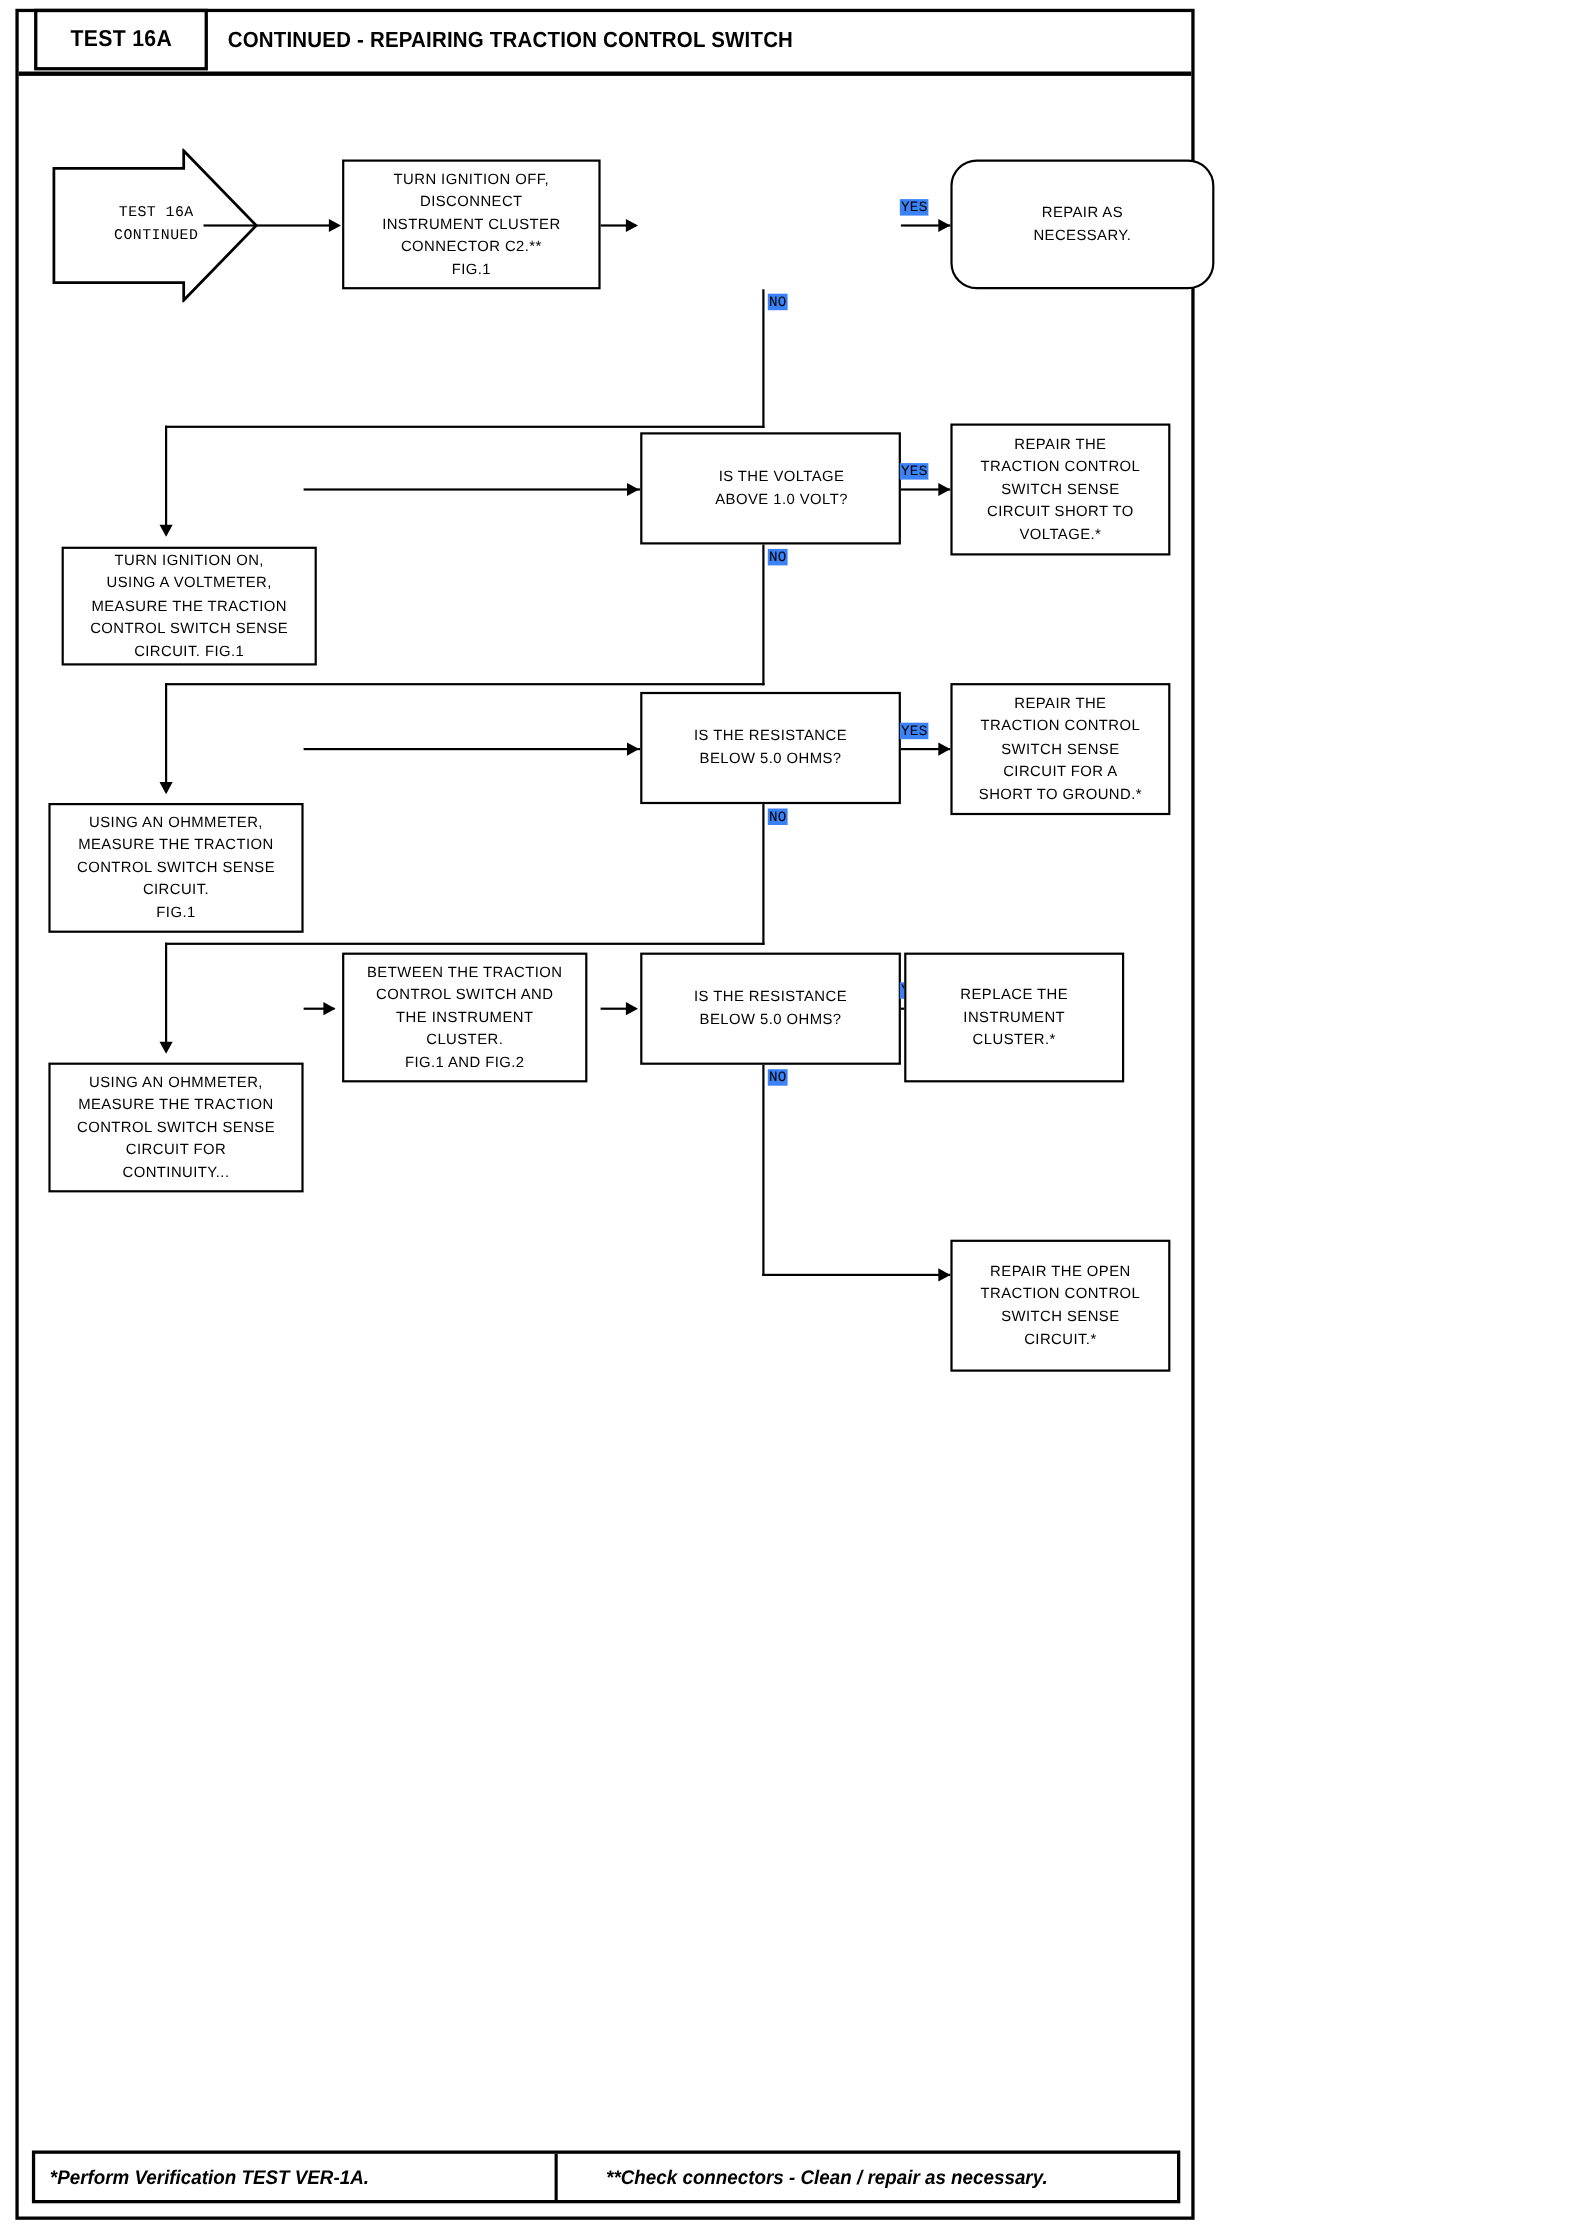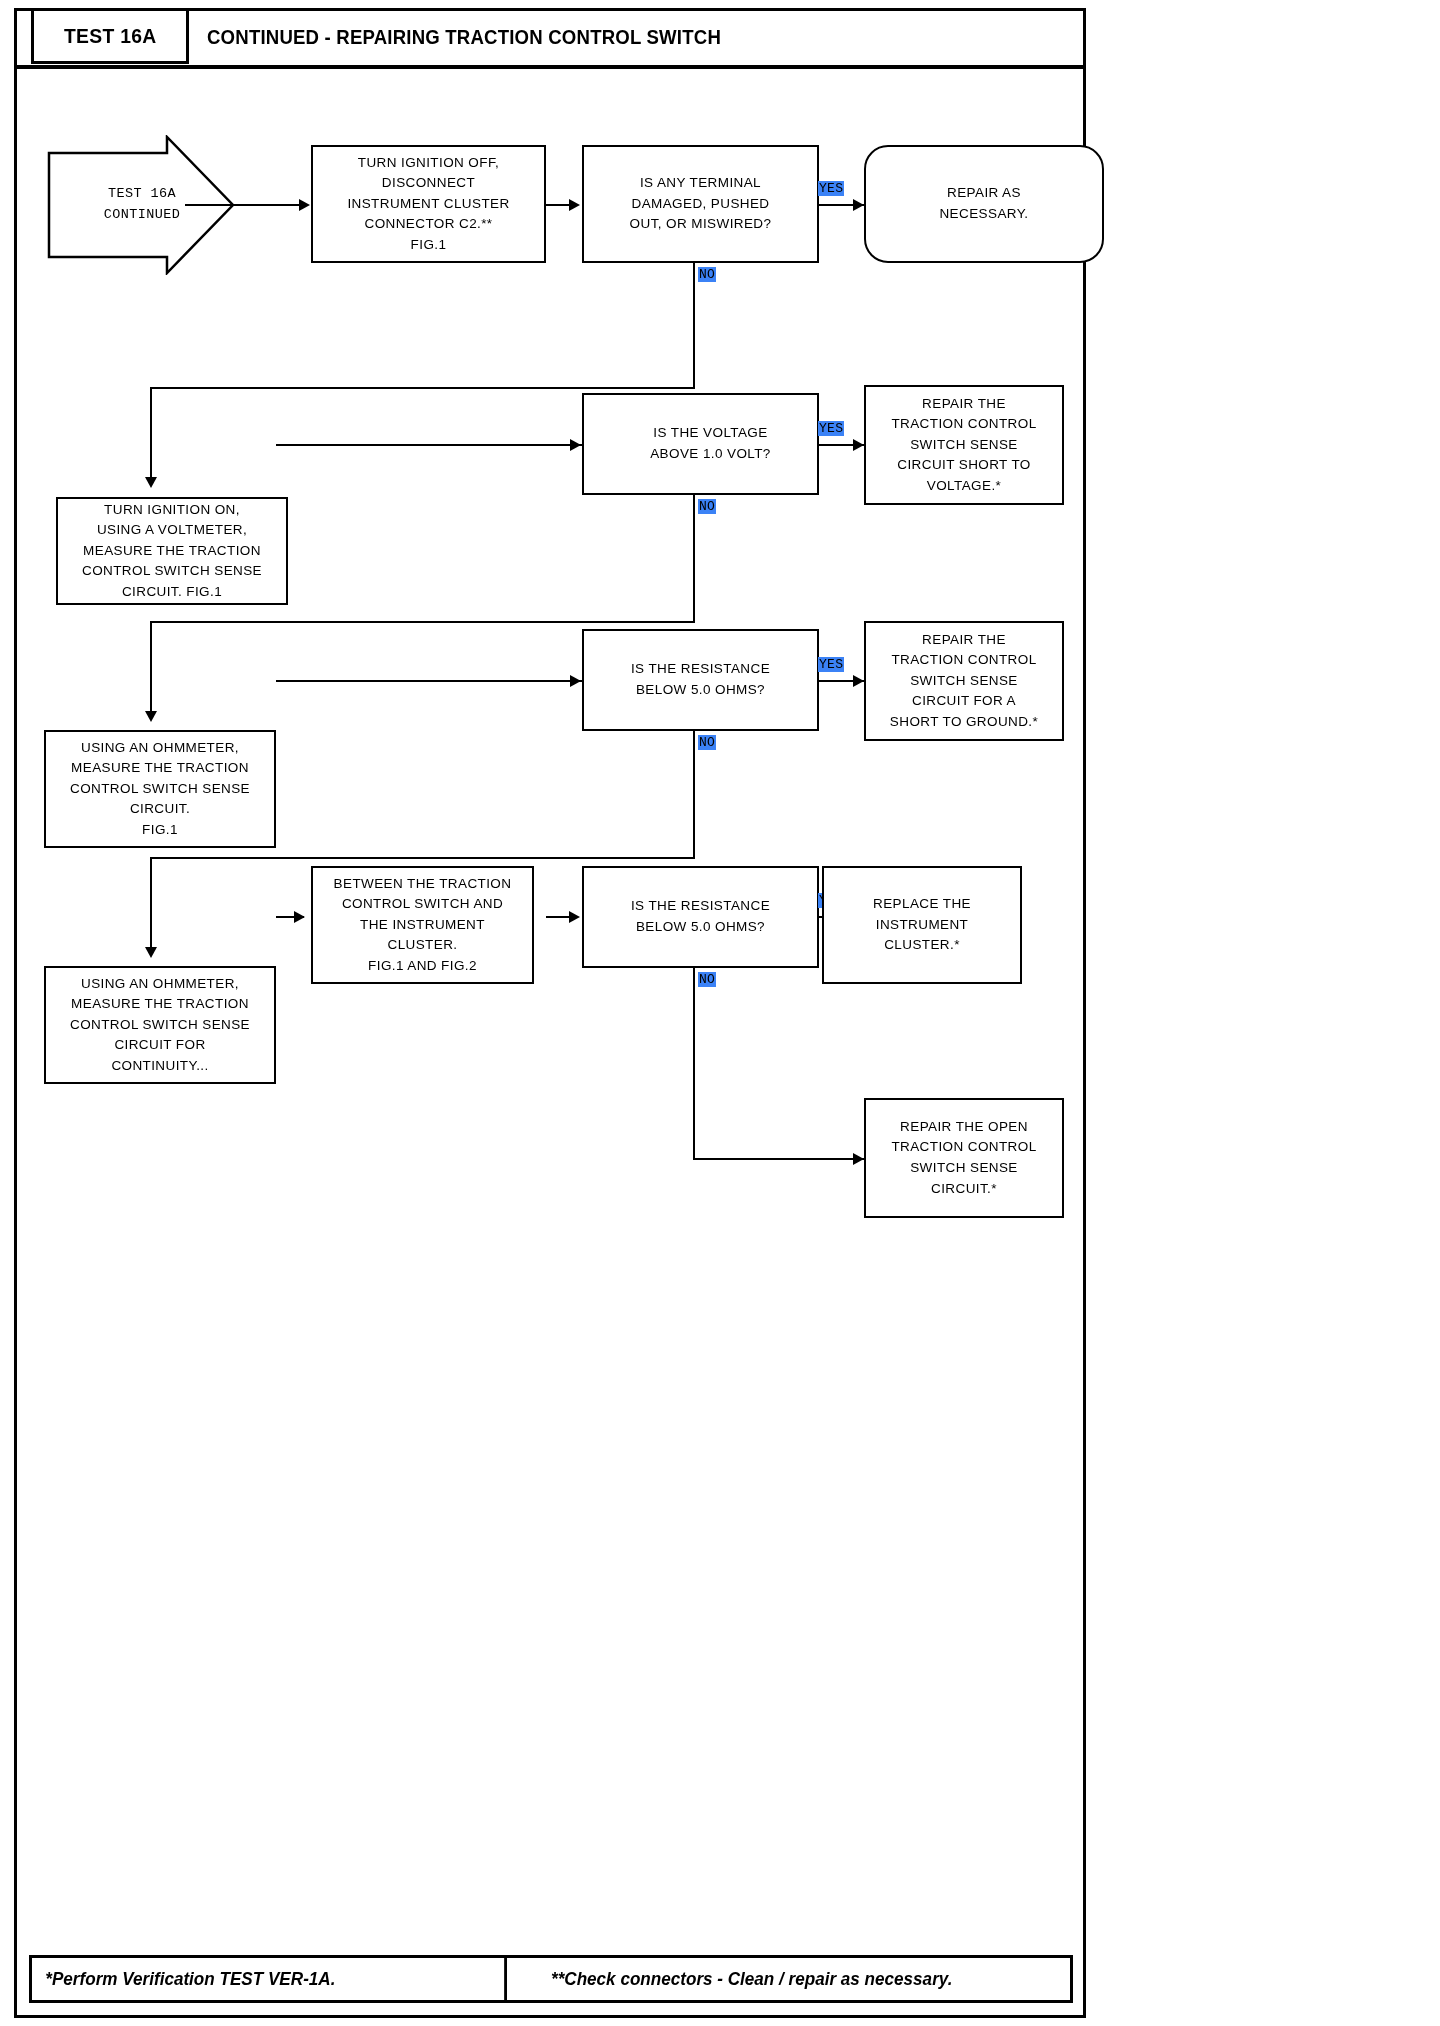--- a/index.html
+++ b/index.html
@@ -158,23 +158,20 @@
 
     <div class="fbox" style="left:294px; top:72px; width:235px; height:118px;">TURN IGNITION OFF,
 DISCONNECT
 INSTRUMENT CLUSTER
 CONNECTOR C2.**
 FIG.1</div>
 
     <div class="hline" style="left:529px; top:131px; width:32px;"></div>
     <div class="arrowhead" style="left:552px; top:126px;"></div>
 
-    <div class="fbox" style="left:565px; top:72px; width:237px; height:118px;">IS ANY TERMINAL
-DAMAGED, PUSHED
-OUT, OR MISWIRED?</div>
 
     <div class="hline" style="left:802px; top:131px; width:45px;"></div>
     <div class="arrowhead" style="left:836px; top:126px;"></div>
     <div class="elabel" style="left:801px; top:108px;">YES</div>
 
     <div class="fbox" style="left:847px; top:72px; width:240px; height:118px;border-radius:24px;">REPAIR AS
 NECESSARY.</div>
 
     <div class="vline" style="left:676px; top:190px; height:126px;"></div>
     <div class="elabel" style="left:681px; top:194px;">NO</div>
@@ -273,21 +270,21 @@
 
     <div class="fbox" style="left:805px; top:793px; width:200px; height:118px;">REPLACE THE
 INSTRUMENT
 CLUSTER.*</div>
 
     <div class="vline" style="left:676px; top:895px; height:192px;"></div>
     <div class="elabel" style="left:681px; top:899px;">NO</div>
     <div class="hline" style="left:676px; top:1085px; width:171px;"></div>
     <div class="arrowhead" style="left:836px; top:1080px;"></div>
 
-    <div class="fbox" style="left:847px; top:1025px; width:200px; height:120px;">REPAIR THE OPEN
+    <div class="fbox" style="left:847px; top:1054px; width:200px; height:120px;">REPAIR THE OPEN
 TRACTION CONTROL
 SWITCH SENSE
 CIRCUIT.*</div>
 
   </div>
 
   <div id="footer">
     <div class="cell left">*Perform Verification TEST VER-1A.</div>
     <div class="cell right">**Check connectors - Clean / repair as necessary.</div>
   </div>

